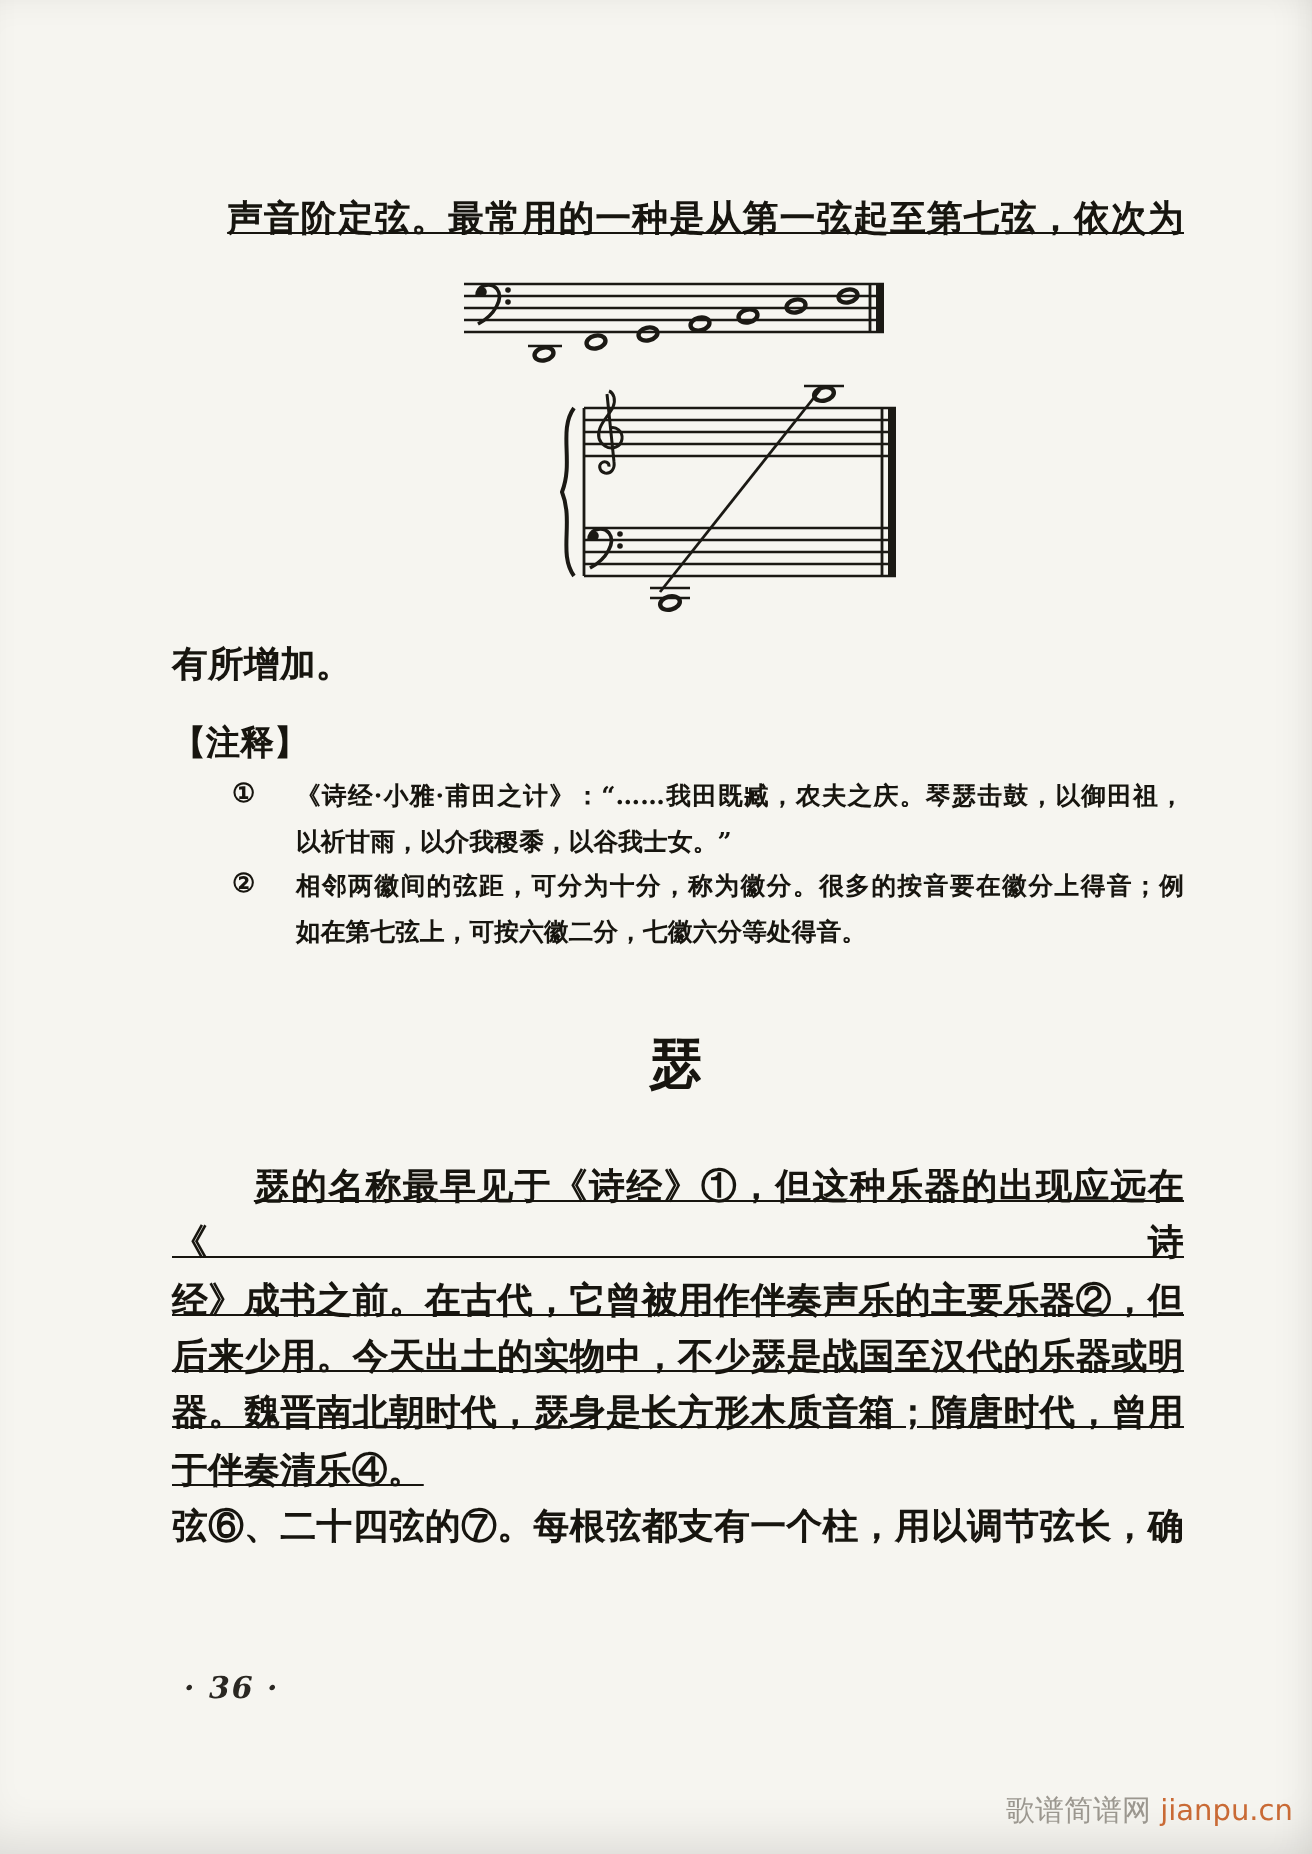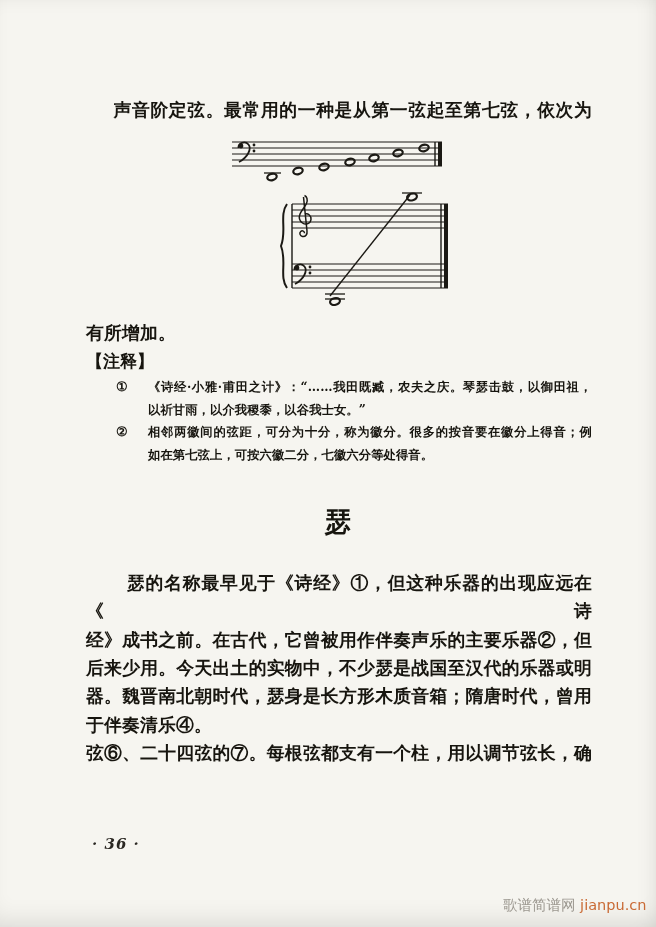--- a/index.html
+++ b/index.html
@@ -14,40 +14,40 @@
     box-shadow:inset 0 -20px 26px -16px rgba(0,0,0,.12),
                inset -16px 0 22px -16px rgba(0,0,0,.09),
                inset 0 14px 18px -14px rgba(0,0,0,.05);
   }
   .content{position:absolute;left:86px;top:0;width:506px;}
   .bodyline{
     font-size:17.8px;line-height:28.4px;letter-spacing:0.2px;
     white-space:nowrap;font-weight:600;
   }
   .jl{white-space:normal;text-align:justify;text-align-last:justify;}
-  .indent15{text-indent:1.55em;}
+  .indent15{text-indent:1.55em;text-decoration:underline;}
   .indent23{text-indent:2.3em;}
   .intro-line{margin-top:96px;line-height:28px;}
   .staff-wrap{text-align:center;margin-top:12px;height:52px;}
   .range-line{margin-top:8px;line-height:24px;}
   .grand-wrap{margin-left:190px;margin-top:0;height:126px;}
   .para{margin:0;}
   .para-jianguo{margin-top:4px;}
   .para-jianguo .bodyline{line-height:29px;}
-  .notes-header{font-size:17px;line-height:25px;font-weight:700;margin-top:2px;}
+  .notes-header{font-size:17px;line-height:25px;font-weight:700;margin-top:13px;}
   .notes{margin-top:2px;}
   .note{display:flex;padding-left:30px;}
   .note-num{width:32px;font-size:13px;line-height:22.7px;font-weight:600;flex:none;}
   .note-lines{width:444px;}
   .noteline{font-size:12.3px;line-height:22.7px;font-weight:600;letter-spacing:0.1px;}
   .section-heading{
     margin-top:36px;text-align:center;font-size:27px;font-weight:700;
     line-height:38px;letter-spacing:2px;
   }
-  .para-se1{margin-top:28px;}
+  .para-se1{margin-top:28px;text-decoration:underline;}
   .para-se2{margin-top:0;}
   .page-number{
     position:absolute;left:92px;top:835px;font-size:15px;font-style:italic;
     font-weight:700;color:#2a2722;letter-spacing:1px;
   }
   .watermark{
     position:absolute;left:503px;top:896px;font-size:14.5px;
     font-family:"DejaVu Sans","Liberation Sans",sans-serif;white-space:nowrap;
   }
   .wm-name{color:#9b978f;}

